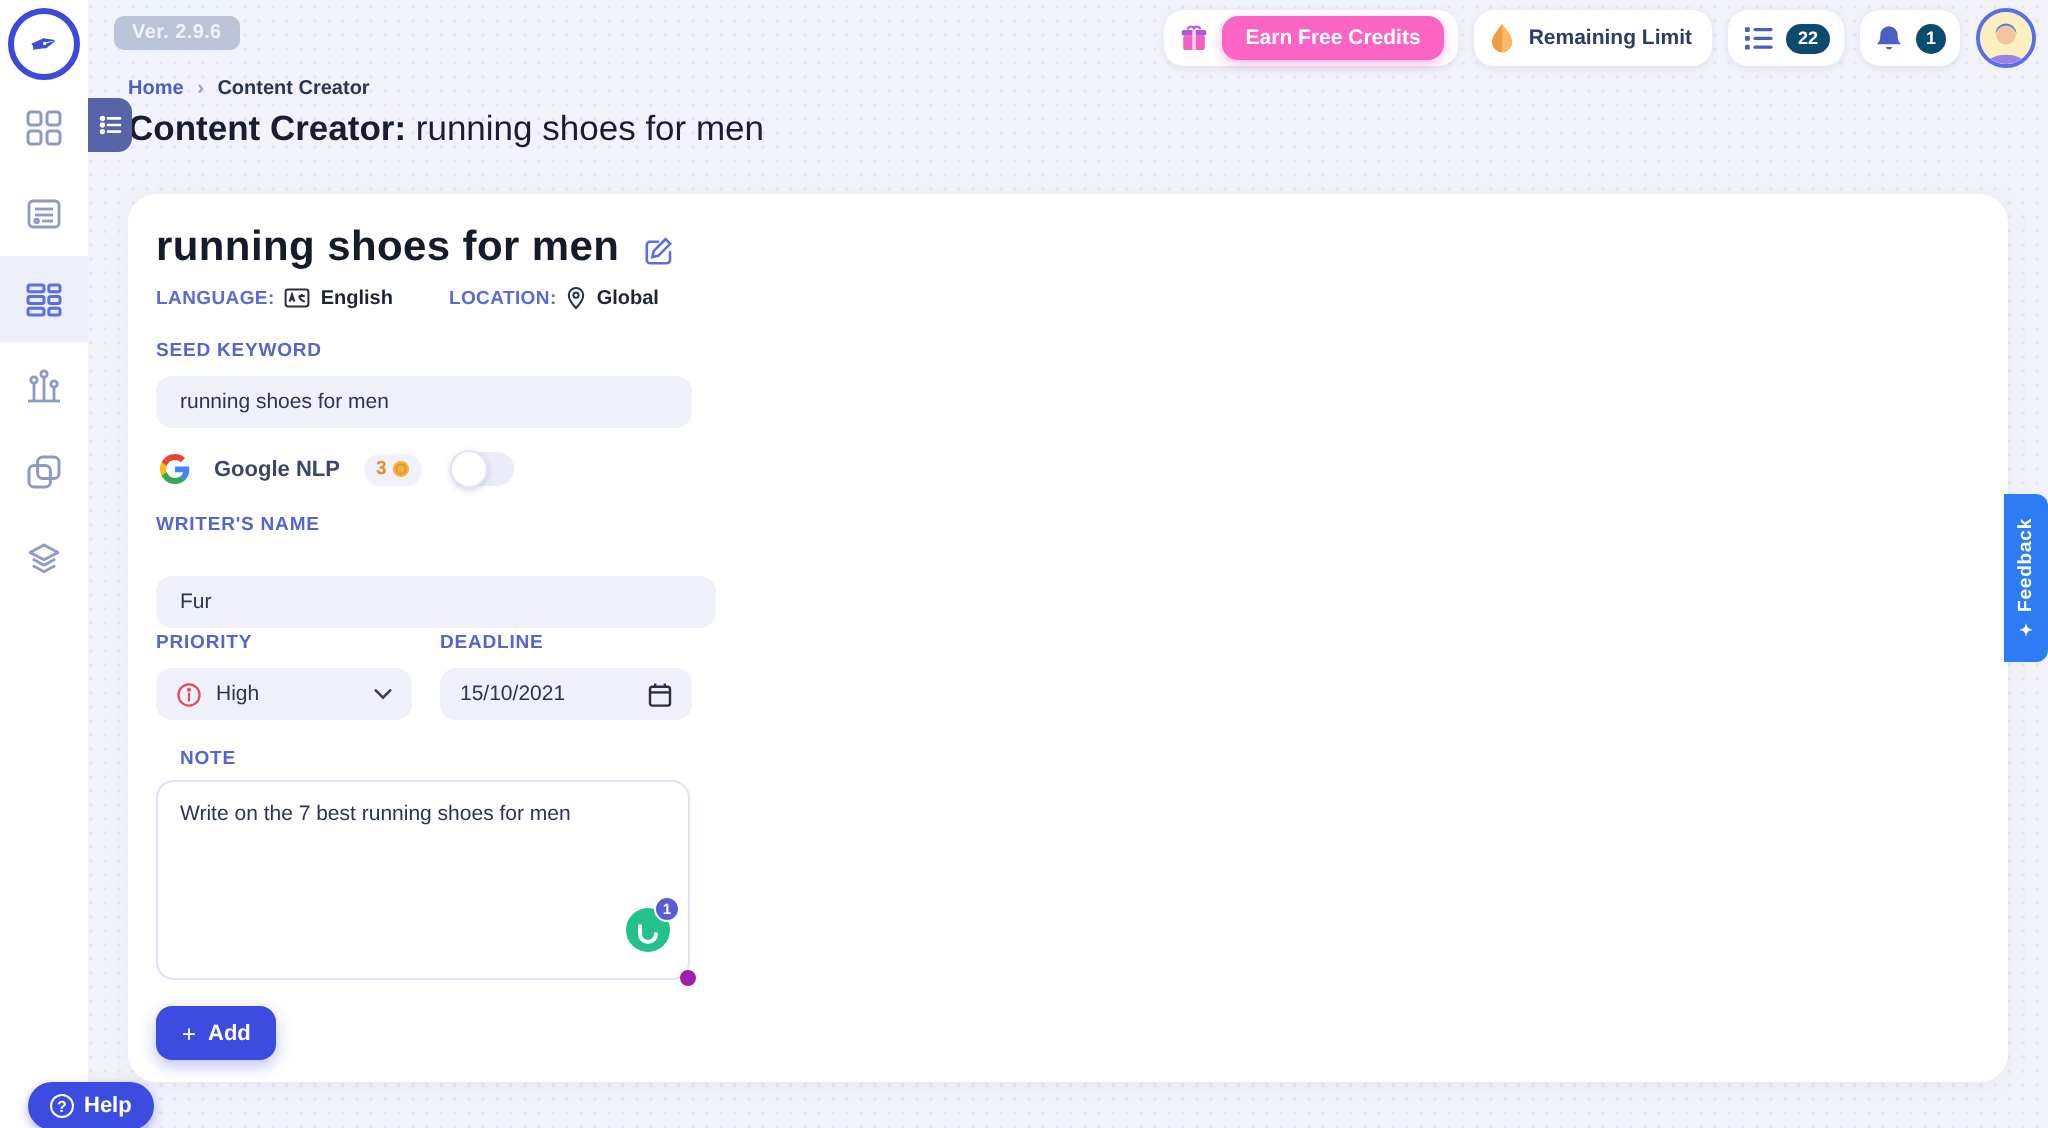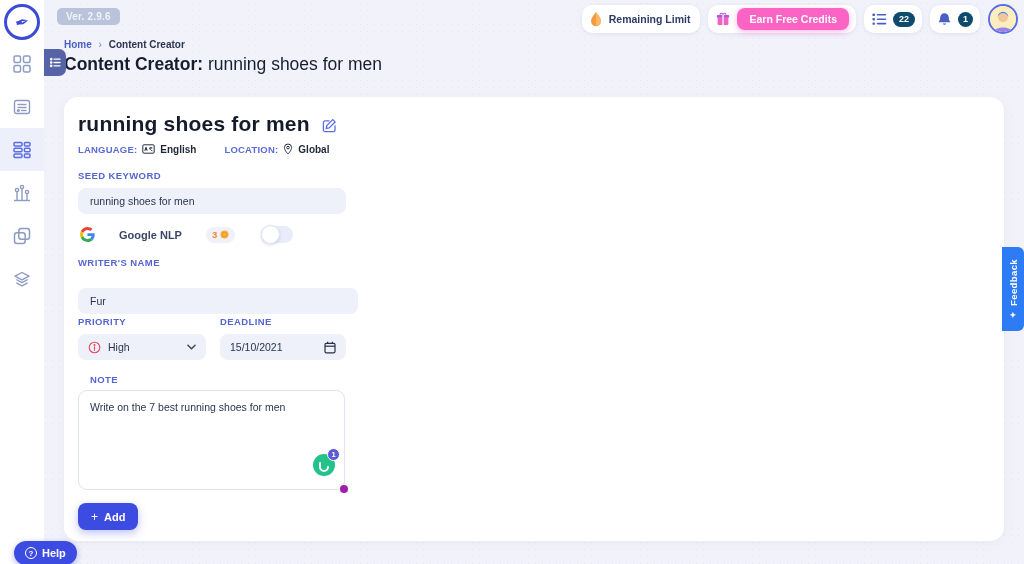--- a/index.html
+++ b/index.html
@@ -109,21 +109,21 @@
   .lbl-deadline { left:156px; top:219px; }
   .lbl-note { left:14px; top:277px;padding-left:12px; }
 
   .f-input {
     position:absolute; height:26px; background:#eef0fa; border:none; outline:none;
     border-radius:8px; font-family:inherit; font-size:10.5px; color:#2a3550; padding:0 12px;
   }
   .in-seed { left:14px; top:91px; width:268px; }
   .in-writer { left:14px; top:191px; width:280px; }
 
-  .nlp-row { position:absolute; left:16px; top:129px; display:flex; align-items:center; gap:24px; }
+  .nlp-row { position:absolute; left:16px; top:129px; display:flex; align-items:center; gap:12px; }
   .nlp-label { font-size:11px; color:#3a4666; font-weight:bold; }
   .nlp-cost {
     background:#f0f1fa; border-radius:8px; height:16px; padding:0 6px;
     display:flex; align-items:center; gap:3px;
   }
   .nlp-cost .num { color:#f0872f; font-size:9.5px; font-weight:bold; }
   .toggle { width:32px; height:17px; background:#eaedf9; border-radius:9px; position:relative; cursor:pointer; margin-left:2px; }
   .toggle .knob {
     position:absolute; left:0; top:-1px; width:19px; height:19px; border-radius:50%;
     background:#fff; border:1px solid #e0e4f3; box-shadow:0 1px 3px rgba(80,90,160,.25);
@@ -255,35 +255,35 @@
         <line x1="5" y1="6.5" x2="11" y2="6.5"></line>
       <circle cx="2.2" cy="9.8" r="0.7" fill="#fff"></circle>
         <line x1="5" y1="9.8" x2="11" y2="9.8"></line>
     </svg>
   </div>
 
   <span class="ver-badge">Ver. 2.9.6</span>
 
   <div class="header-right">
     <div class="pill">
-      <svg width="14" height="16" viewBox="0 0 14 16">
-        <path d="M7 1 C10 5 12 7.2 12 10 a5 5.2 0 0 1 -10 0 C2 7.2 4 5 7 1 z" fill="#f59a3e"></path>
-        <path d="M7 1 C10 5 12 7.2 12 10 a5 5 0 0 1 -5 5 z" fill="#fbb868"></path>
-      </svg>
-      <span class="remaining-label">Remaining Limit</span>
-    </div>
-
-    <div class="pill">
       <svg width="16" height="16" viewBox="0 0 16 16">
         <rect x="2.6" y="6.6" width="10.8" height="7.4" rx="1" fill="#ef62c0"></rect>
         <rect x="1.8" y="4" width="12.4" height="2.8" rx="1" fill="#b455e0"></rect>
         <rect x="7.2" y="4" width="1.7" height="10" fill="#ffd9f1"></rect>
         <path d="M5 3.8 C5 2 8 1.5 8 3.8 M11 3.8 C11 2 8 1.5 8 3.8" stroke="#b455e0" stroke-width="1.1" fill="none"></path>
       </svg>
       <button class="earn-btn">Earn Free Credits</button>
+    </div>
+
+    <div class="pill">
+      <svg width="14" height="16" viewBox="0 0 14 16">
+        <path d="M7 1 C10 5 12 7.2 12 10 a5 5.2 0 0 1 -10 0 C2 7.2 4 5 7 1 z" fill="#f59a3e"></path>
+        <path d="M7 1 C10 5 12 7.2 12 10 a5 5 0 0 1 -5 5 z" fill="#fbb868"></path>
+      </svg>
+      <span class="remaining-label">Remaining Limit</span>
     </div>
 
     <div class="pill">
       <svg width="16" height="16" viewBox="0 0 16 16" stroke="#4a5fc1" stroke-width="1.6" stroke-linecap="round">
         <rect x="1.5" y="2.6" width="2.4" height="2.4" rx="0.6" fill="#4a5fc1" stroke="none"></rect>
           <line x1="6.5" y1="3.8" x2="14.5" y2="3.8"></line>
         <rect x="1.5" y="7" width="2.4" height="2.4" rx="0.6" fill="#4a5fc1" stroke="none"></rect>
           <line x1="6.5" y1="8.2" x2="14.5" y2="8.2"></line>
         <rect x="1.5" y="11.4" width="2.4" height="2.4" rx="0.6" fill="#4a5fc1" stroke="none"></rect>
           <line x1="6.5" y1="12.6" x2="14.5" y2="12.6"></line>

